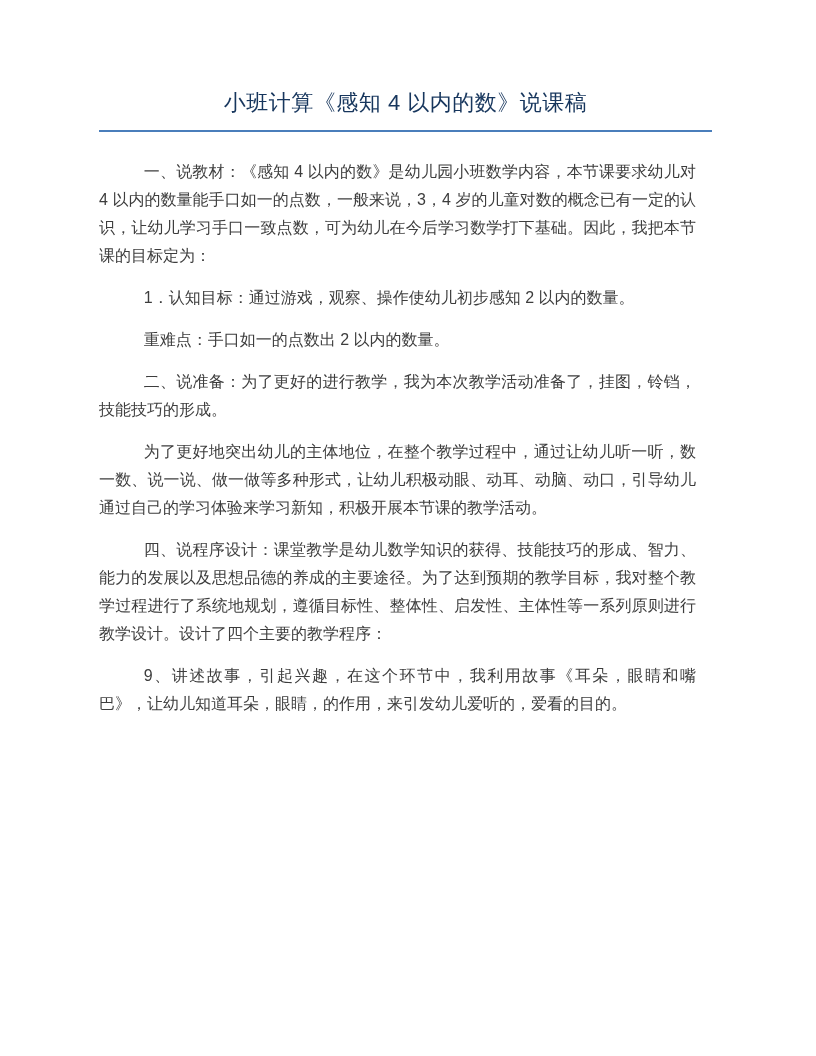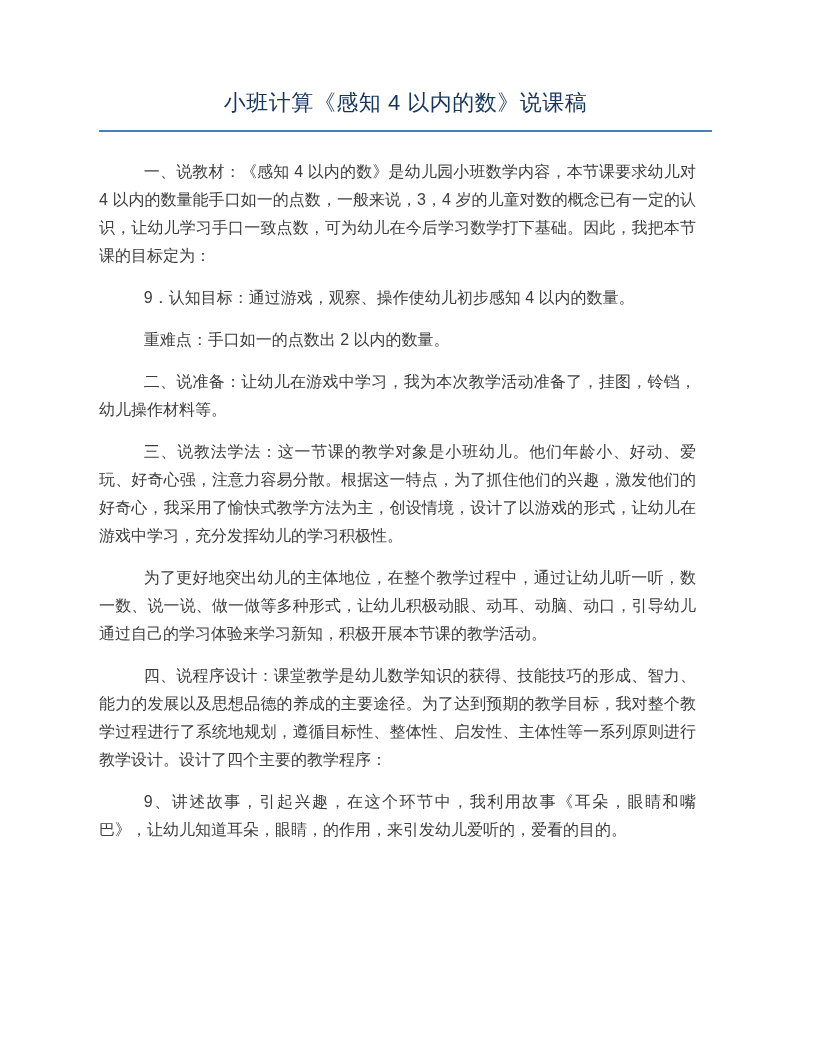--- a/index.html
+++ b/index.html
@@ -49,22 +49,21 @@
 
 <div class="page">
 
   <div class="title-block">
     <h1 class="doc-title">小班计算《感知 4 以内的数》说课稿</h1>
   </div>
   <div></div>
 
   <div class="doc-body">
     <p>一、说教材：《感知 4 以内的数》是幼儿园小班数学内容，本节课要求幼儿对 4 以内的数量能手口如一的点数，一般来说，3，4 岁的儿童对数的概念已有一定的认识，让幼儿学习手口一致点数，可为幼儿在今后学习数学打下基础。因此，我把本节课的目标定为：</p>
-    <p>9．认知目标：通过游戏，观察、操作使幼儿初步感知 4 以内的数量。</p>
+    <p>1．认知目标：通过游戏，观察、操作使幼儿初步感知 2 以内的数量。</p>
     <p>重难点：手口如一的点数出 2 以内的数量。</p>
-    <p>二、说准备：让幼儿在游戏中学习，我为本次教学活动准备了，挂图，铃铛，幼儿操作材料等。</p>
-    <p>三、说教法学法：这一节课的教学对象是小班幼儿。他们年龄小、好动、爱玩、好奇心强，注意力容易分散。根据这一特点，为了抓住他们的兴趣，激发他们的好奇心，我采用了愉快式教学方法为主，创设情境，设计了以游戏的形式，让幼儿在游戏中学习，充分发挥幼儿的学习积极性。</p>
+    <p>二、说准备：为了更好的进行教学，我为本次教学活动准备了，挂图，铃铛，技能技巧的形成。</p>
     <p>为了更好地突出幼儿的主体地位，在整个教学过程中，通过让幼儿听一听，数一数、说一说、做一做等多种形式，让幼儿积极动眼、动耳、动脑、动口，引导幼儿通过自己的学习体验来学习新知，积极开展本节课的教学活动。</p>
     <p>四、说程序设计：课堂教学是幼儿数学知识的获得、技能技巧的形成、智力、能力的发展以及思想品德的养成的主要途径。为了达到预期的教学目标，我对整个教学过程进行了系统地规划，遵循目标性、整体性、启发性、主体性等一系列原则进行教学设计。设计了四个主要的教学程序：</p>
     <p>9、讲述故事，引起兴趣，在这个环节中，我利用故事《耳朵，眼睛和嘴巴》，让幼儿知道耳朵，眼睛，的作用，来引发幼儿爱听的，爱看的目的。</p>
   </div>
 
 </div>
 
 </body></html>

